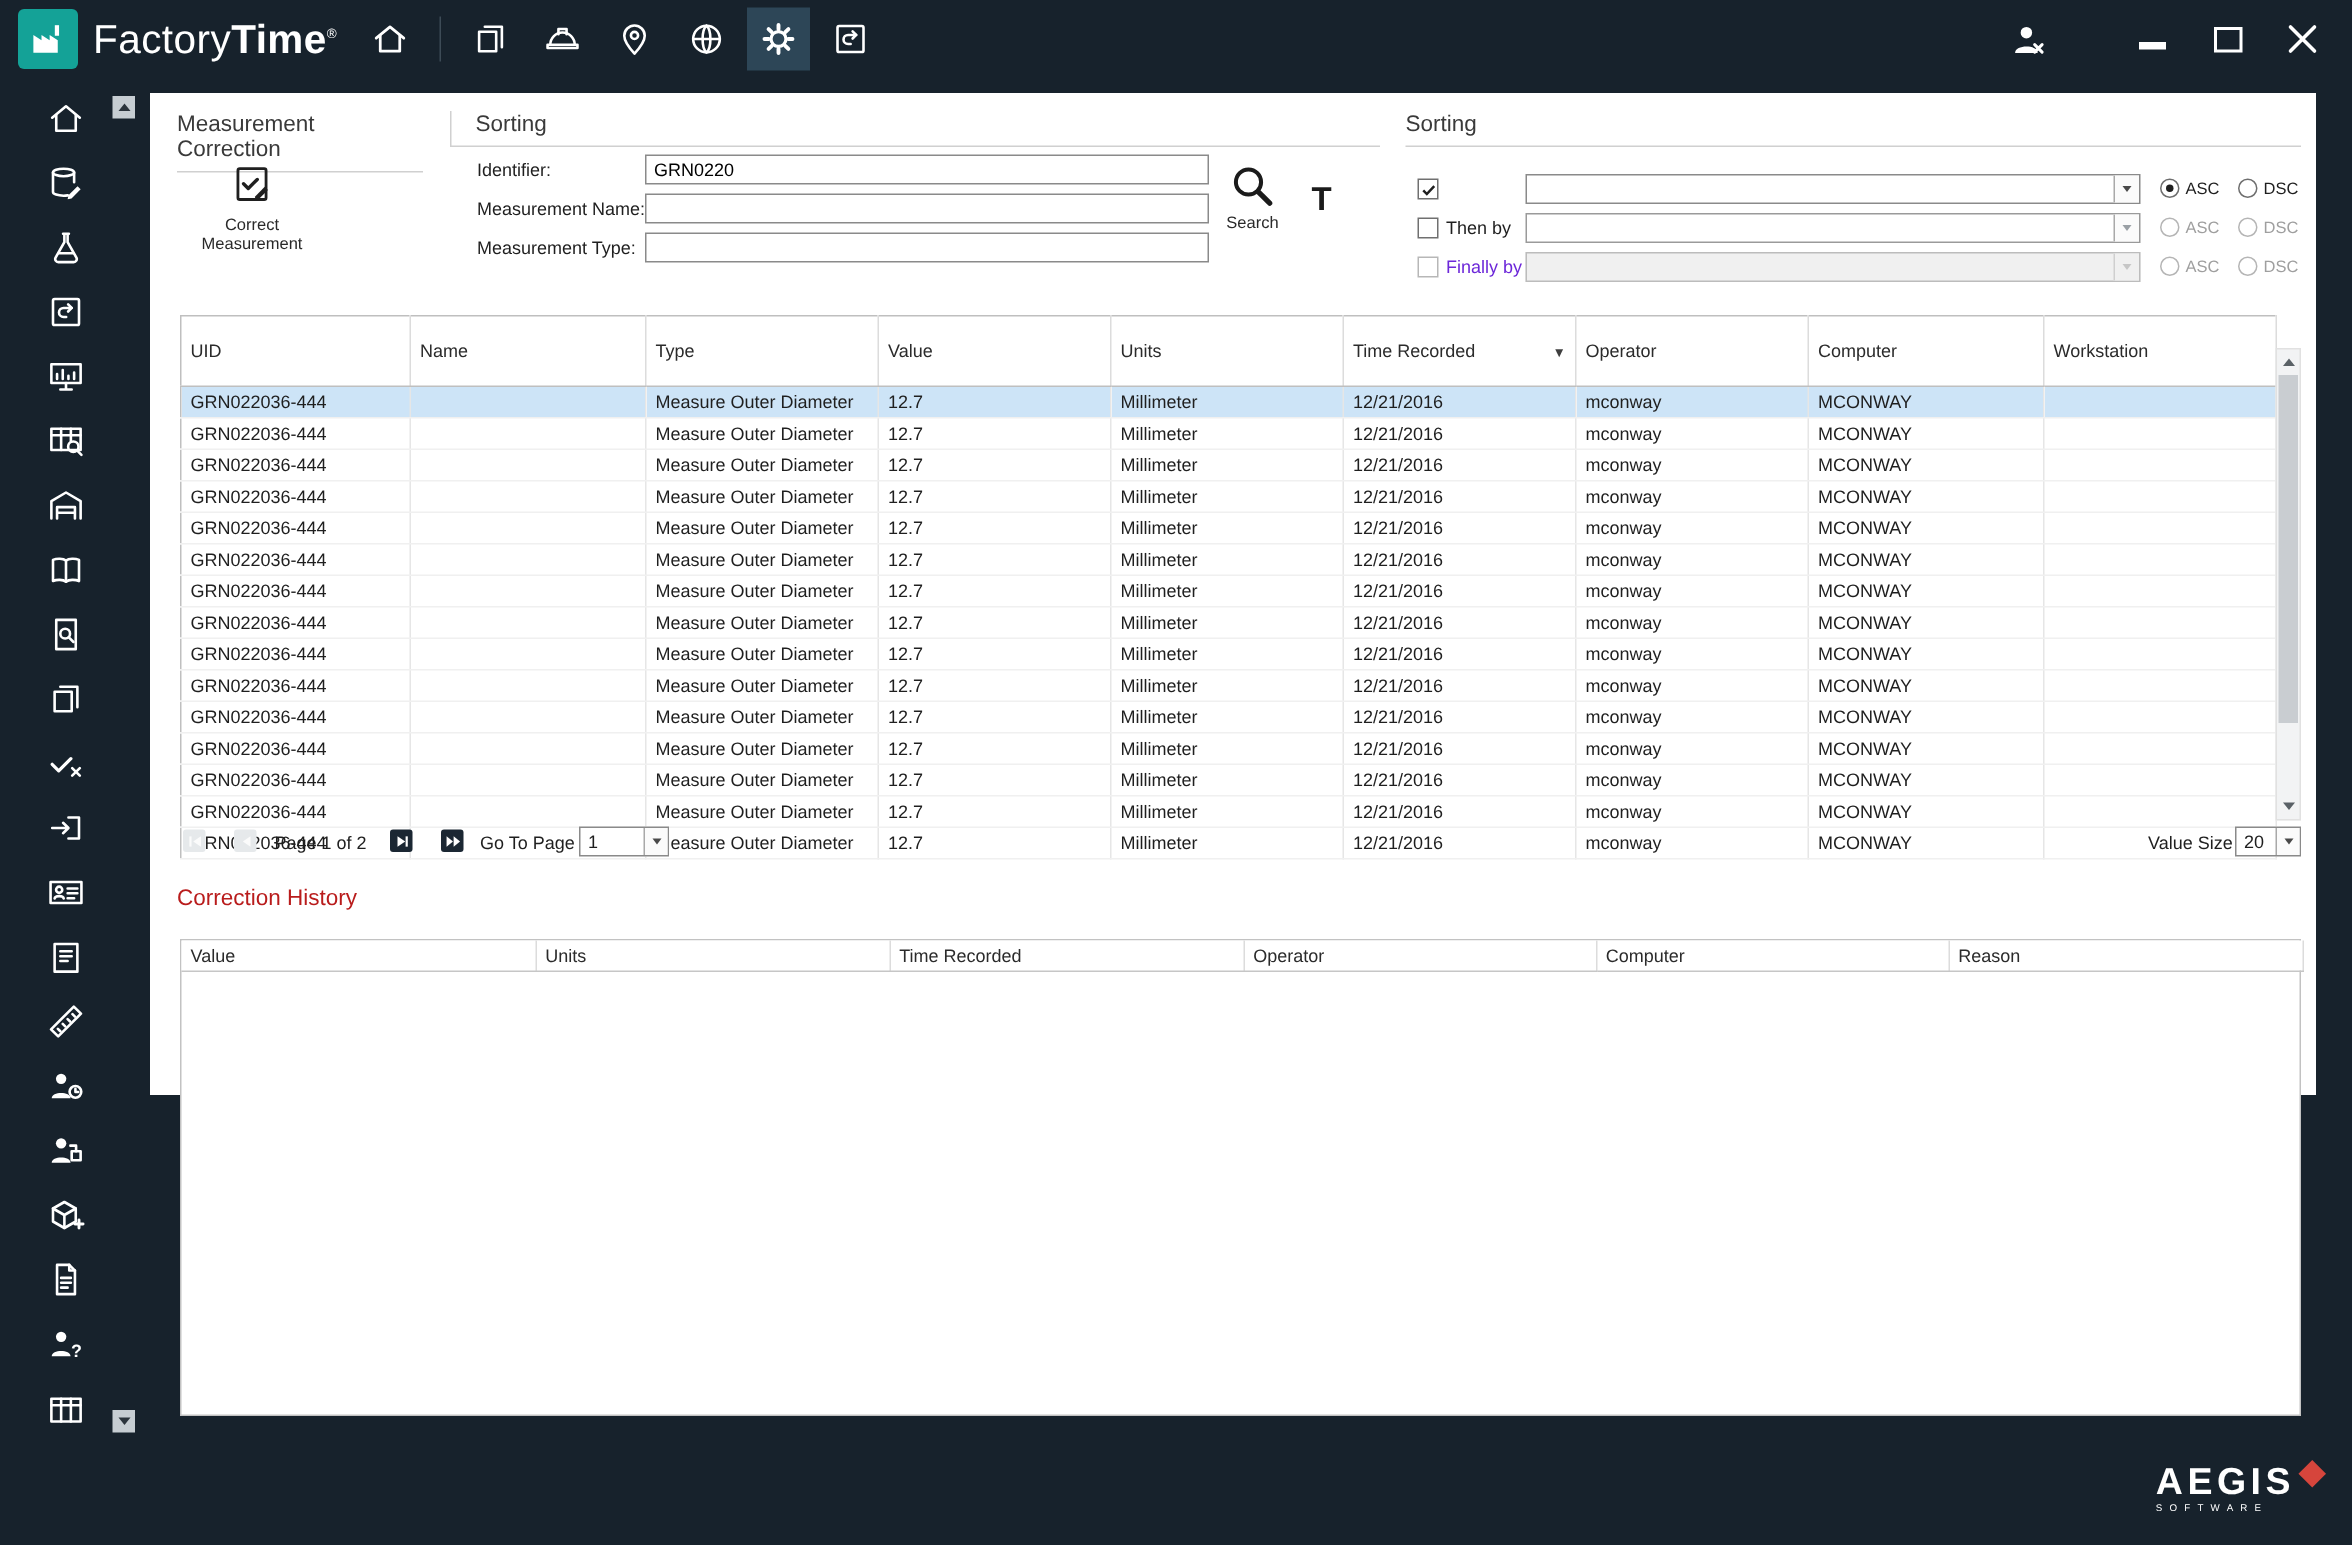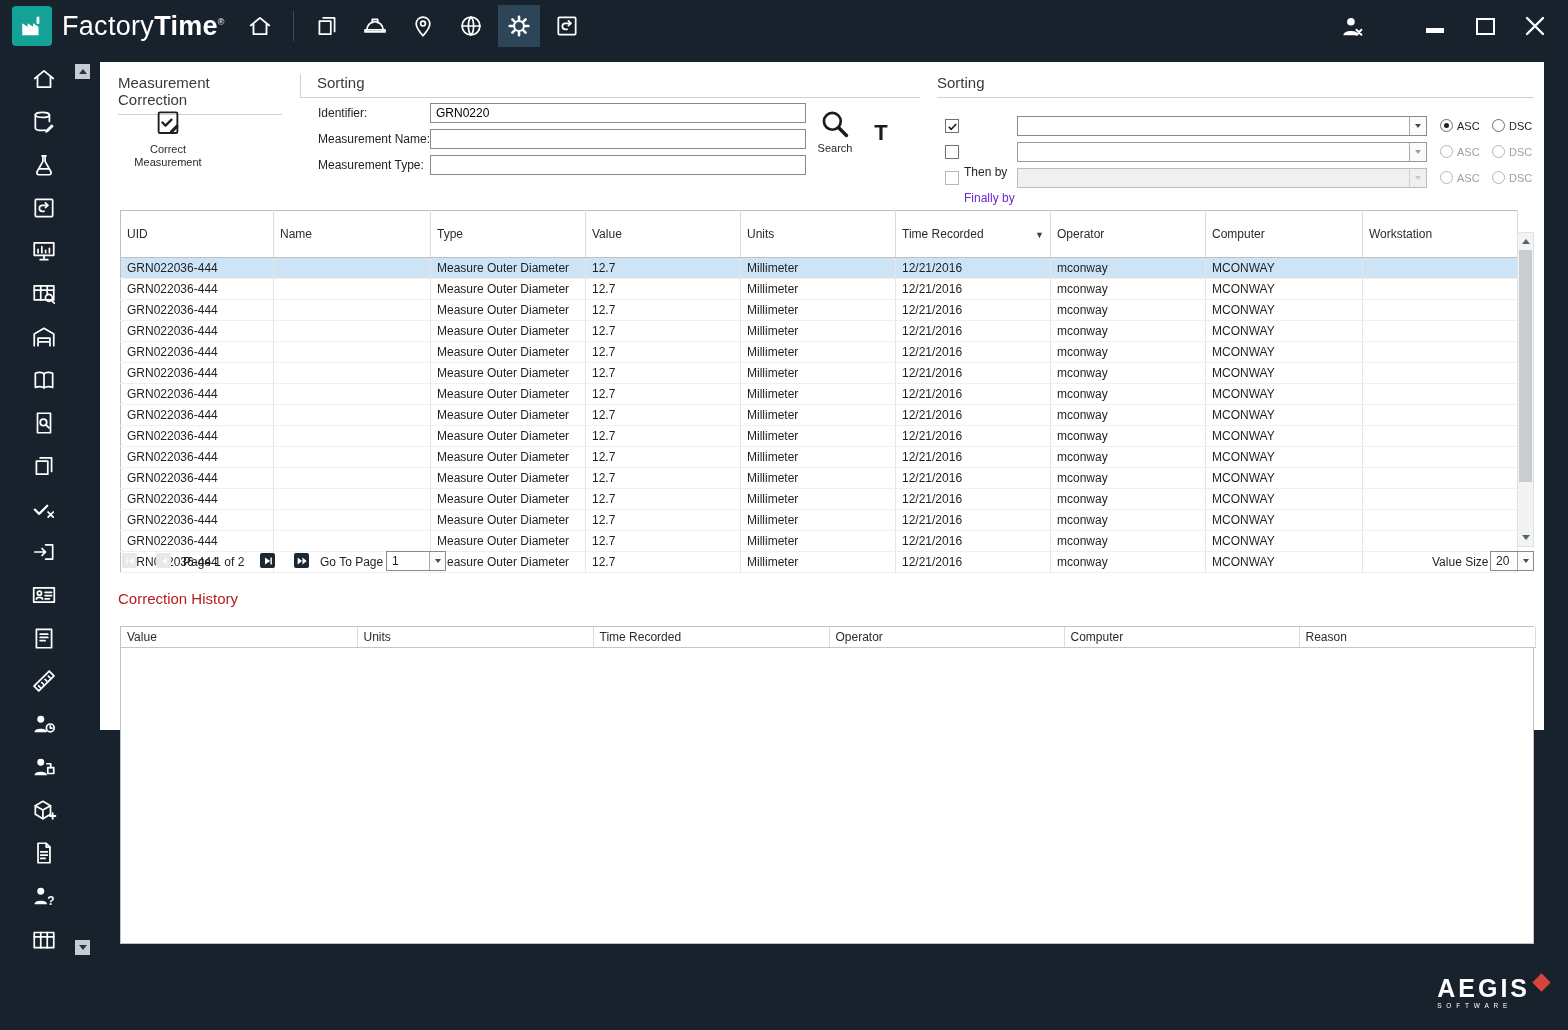--- a/index.html
+++ b/index.html
@@ -48,21 +48,21 @@
   .correct-btn { position:absolute; left:16px; top:46px; width:104px; text-align:center; font-size:11px; color:#2a2a2a; cursor:default; }
   .correct-btn .lbl { width:84px; margin:3px auto 0; line-height:13px; }
 
   .f-label { position:absolute; left:218px; height:20px; line-height:20px; }
   .f-input { position:absolute; left:330px; width:376px; height:20px; border:1px solid #8a8a8a; font-size:12px; padding:0 5px; font-family:"Liberation Sans", sans-serif; }
   .search-btn { position:absolute; left:708px; top:46px; width:54px; text-align:center; font-size:11px; color:#2a2a2a; }
   .t-btn { position:absolute; left:768px; top:58px; width:26px; text-align:center; font-size:22px; font-weight:bold; color:#1b1b1b; }
 
   .chk { position:absolute; width:14px; height:14px; border:1px solid #707070; background:#fff; display:flex; align-items:center; justify-content:center; }
   .chk.dim { border-color:#b7b7b7; }
-  .s-label { position:absolute; height:16px; line-height:16px; font-size:12px;margin-top:20px; }
+  .s-label { position:absolute; height:16px; line-height:16px; font-size:12px; }
   .s-label.dim { color:#6d28d9; }
   .combo { position:absolute; width:410px; height:20px; border:1px solid #8a8a8a; background:#fff; }
   .combo .carat-box { position:absolute; right:0; top:0; width:17px; height:18px; border-left:1px solid #a9a9a9; display:flex; align-items:center; justify-content:center; background:#fbfbfb; }
   .carat { width:0; height:0; border-left:3.5px solid transparent; border-right:3.5px solid transparent; border-top:4.5px solid #4a4a4a; }
   .combo.semi { border-color:#9a9a9a; }
   .combo.semi .carat { border-top-color:#9aa0a5; }
   .combo.off { background:#f0f0f0; border-color:#bcbcbc; }
   .combo.off .carat-box { background:#f0f0f0; border-left-color:#cfcfcf; }
   .combo.off .carat { border-top-color:#c6c6c6; }
   .combo .val { position:absolute; left:5px; top:0; line-height:18px; font-size:12px; }

